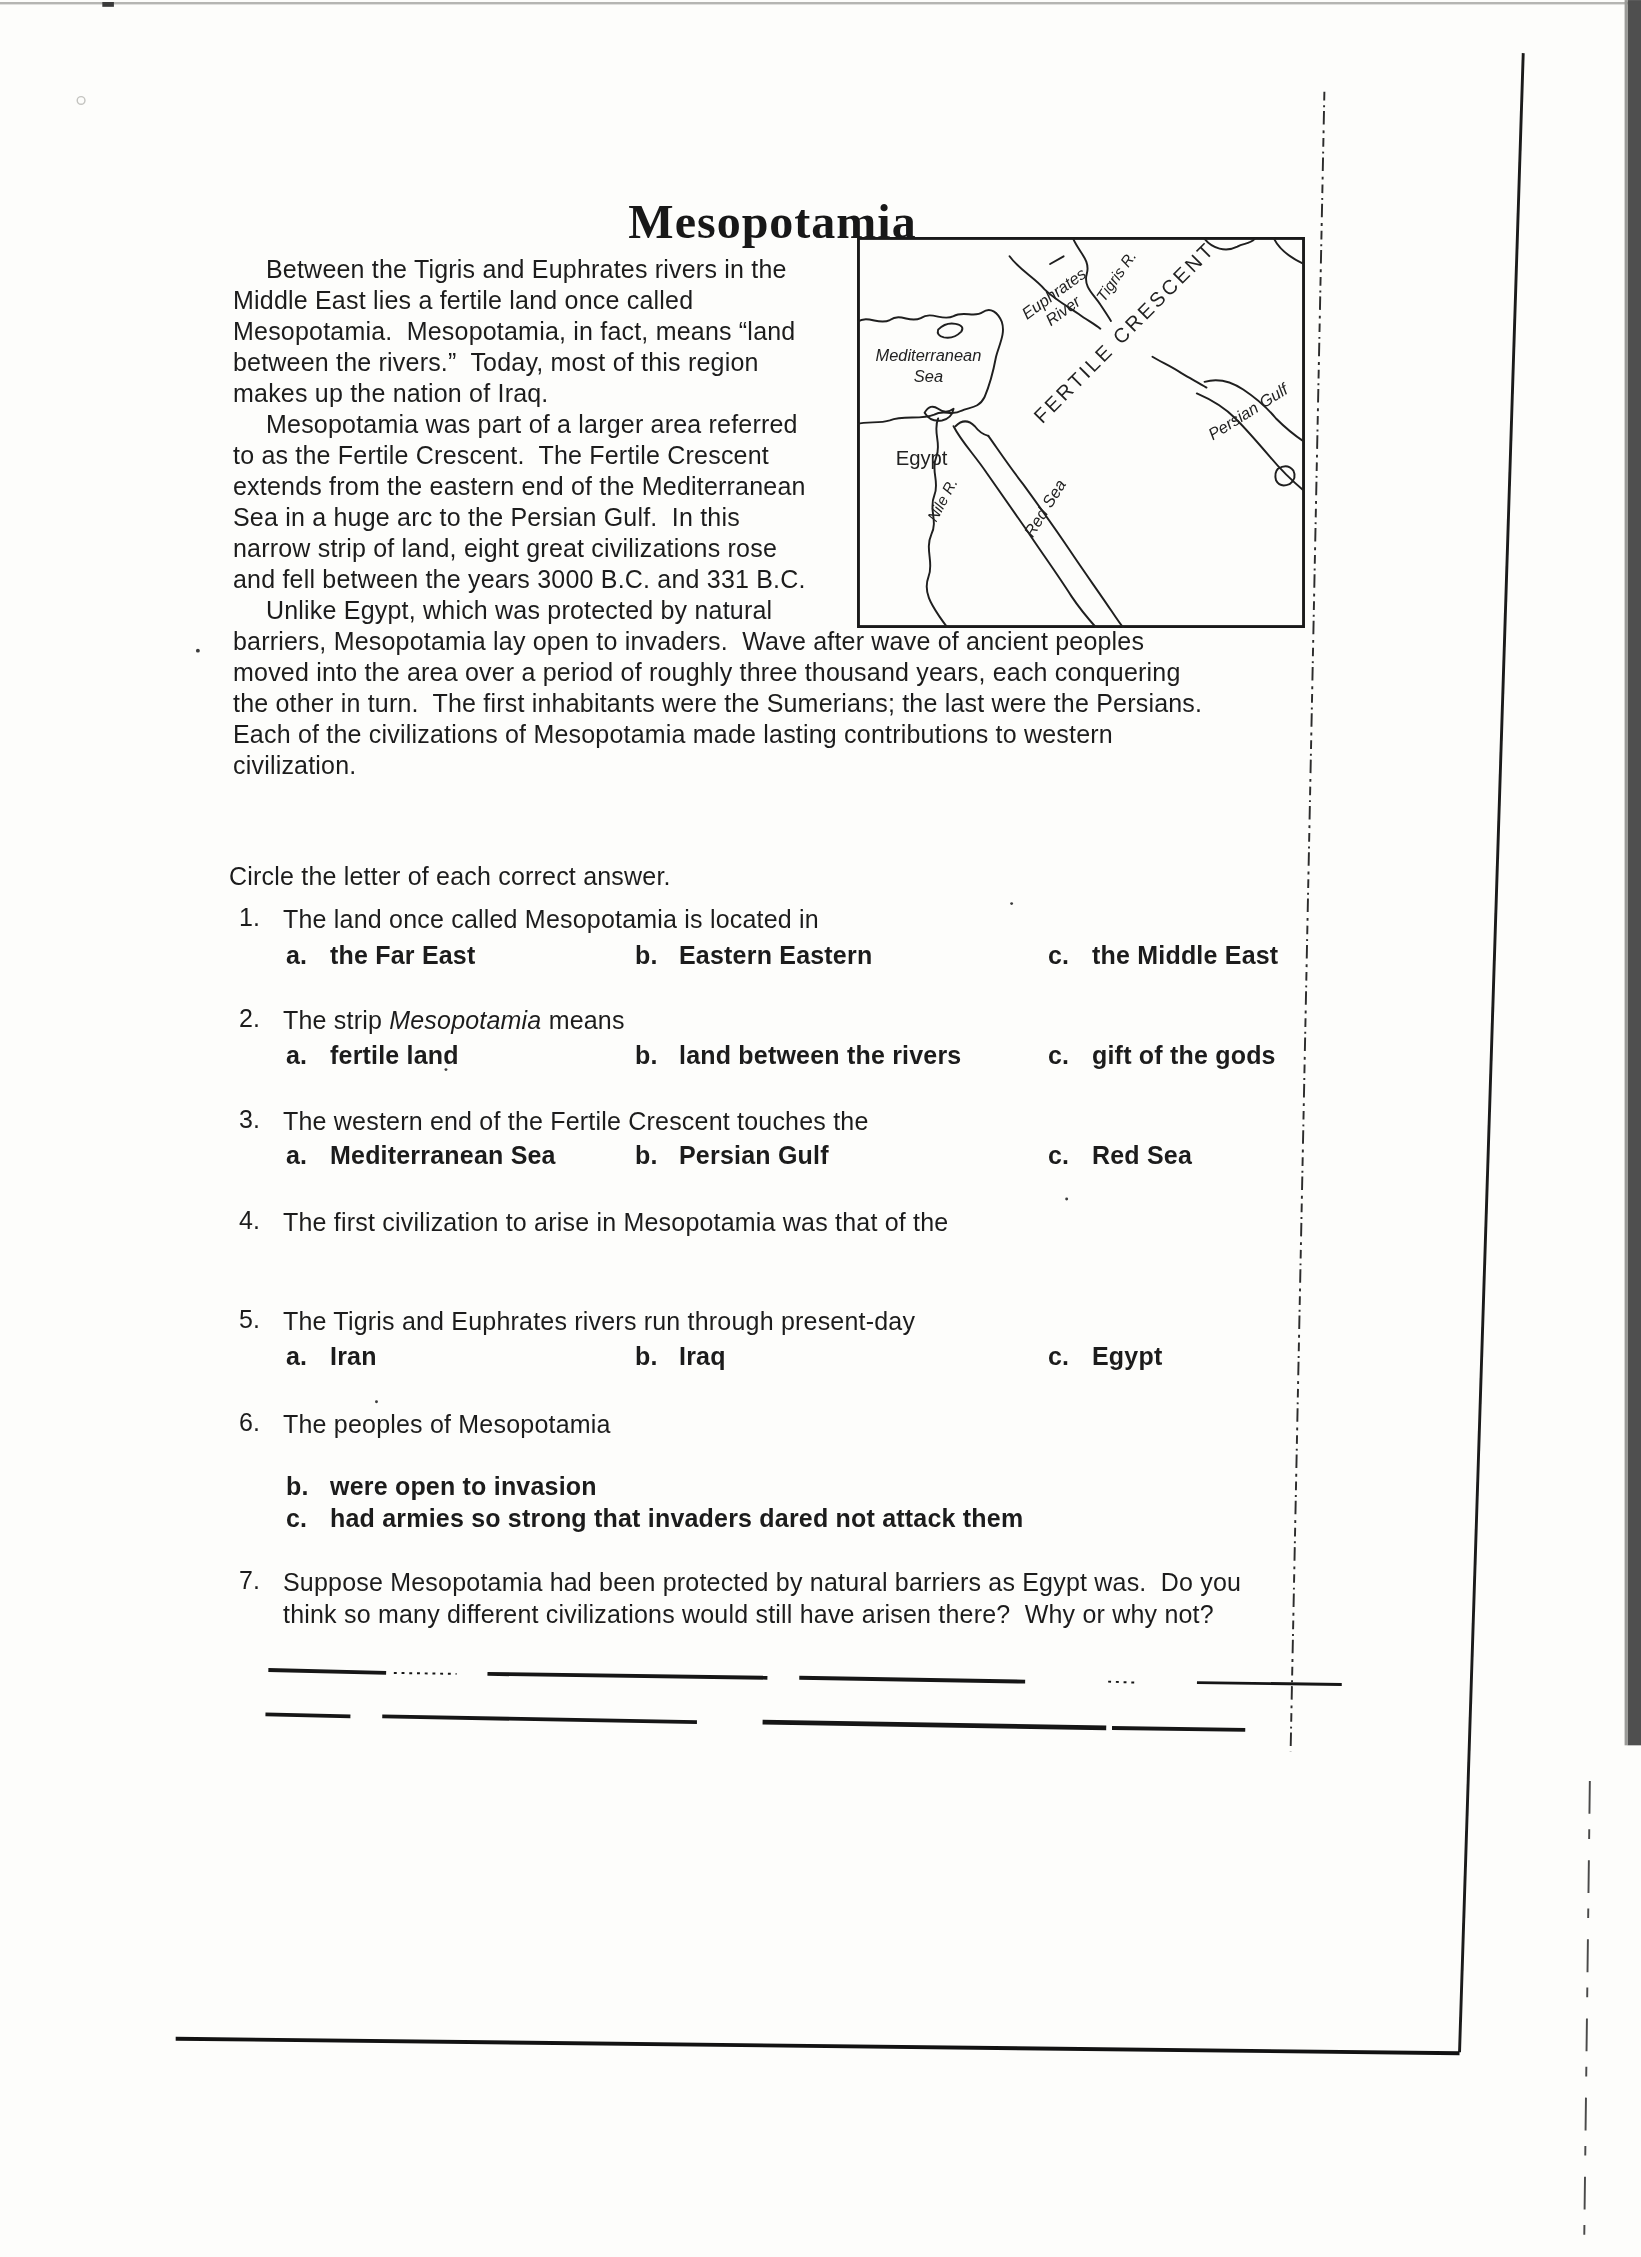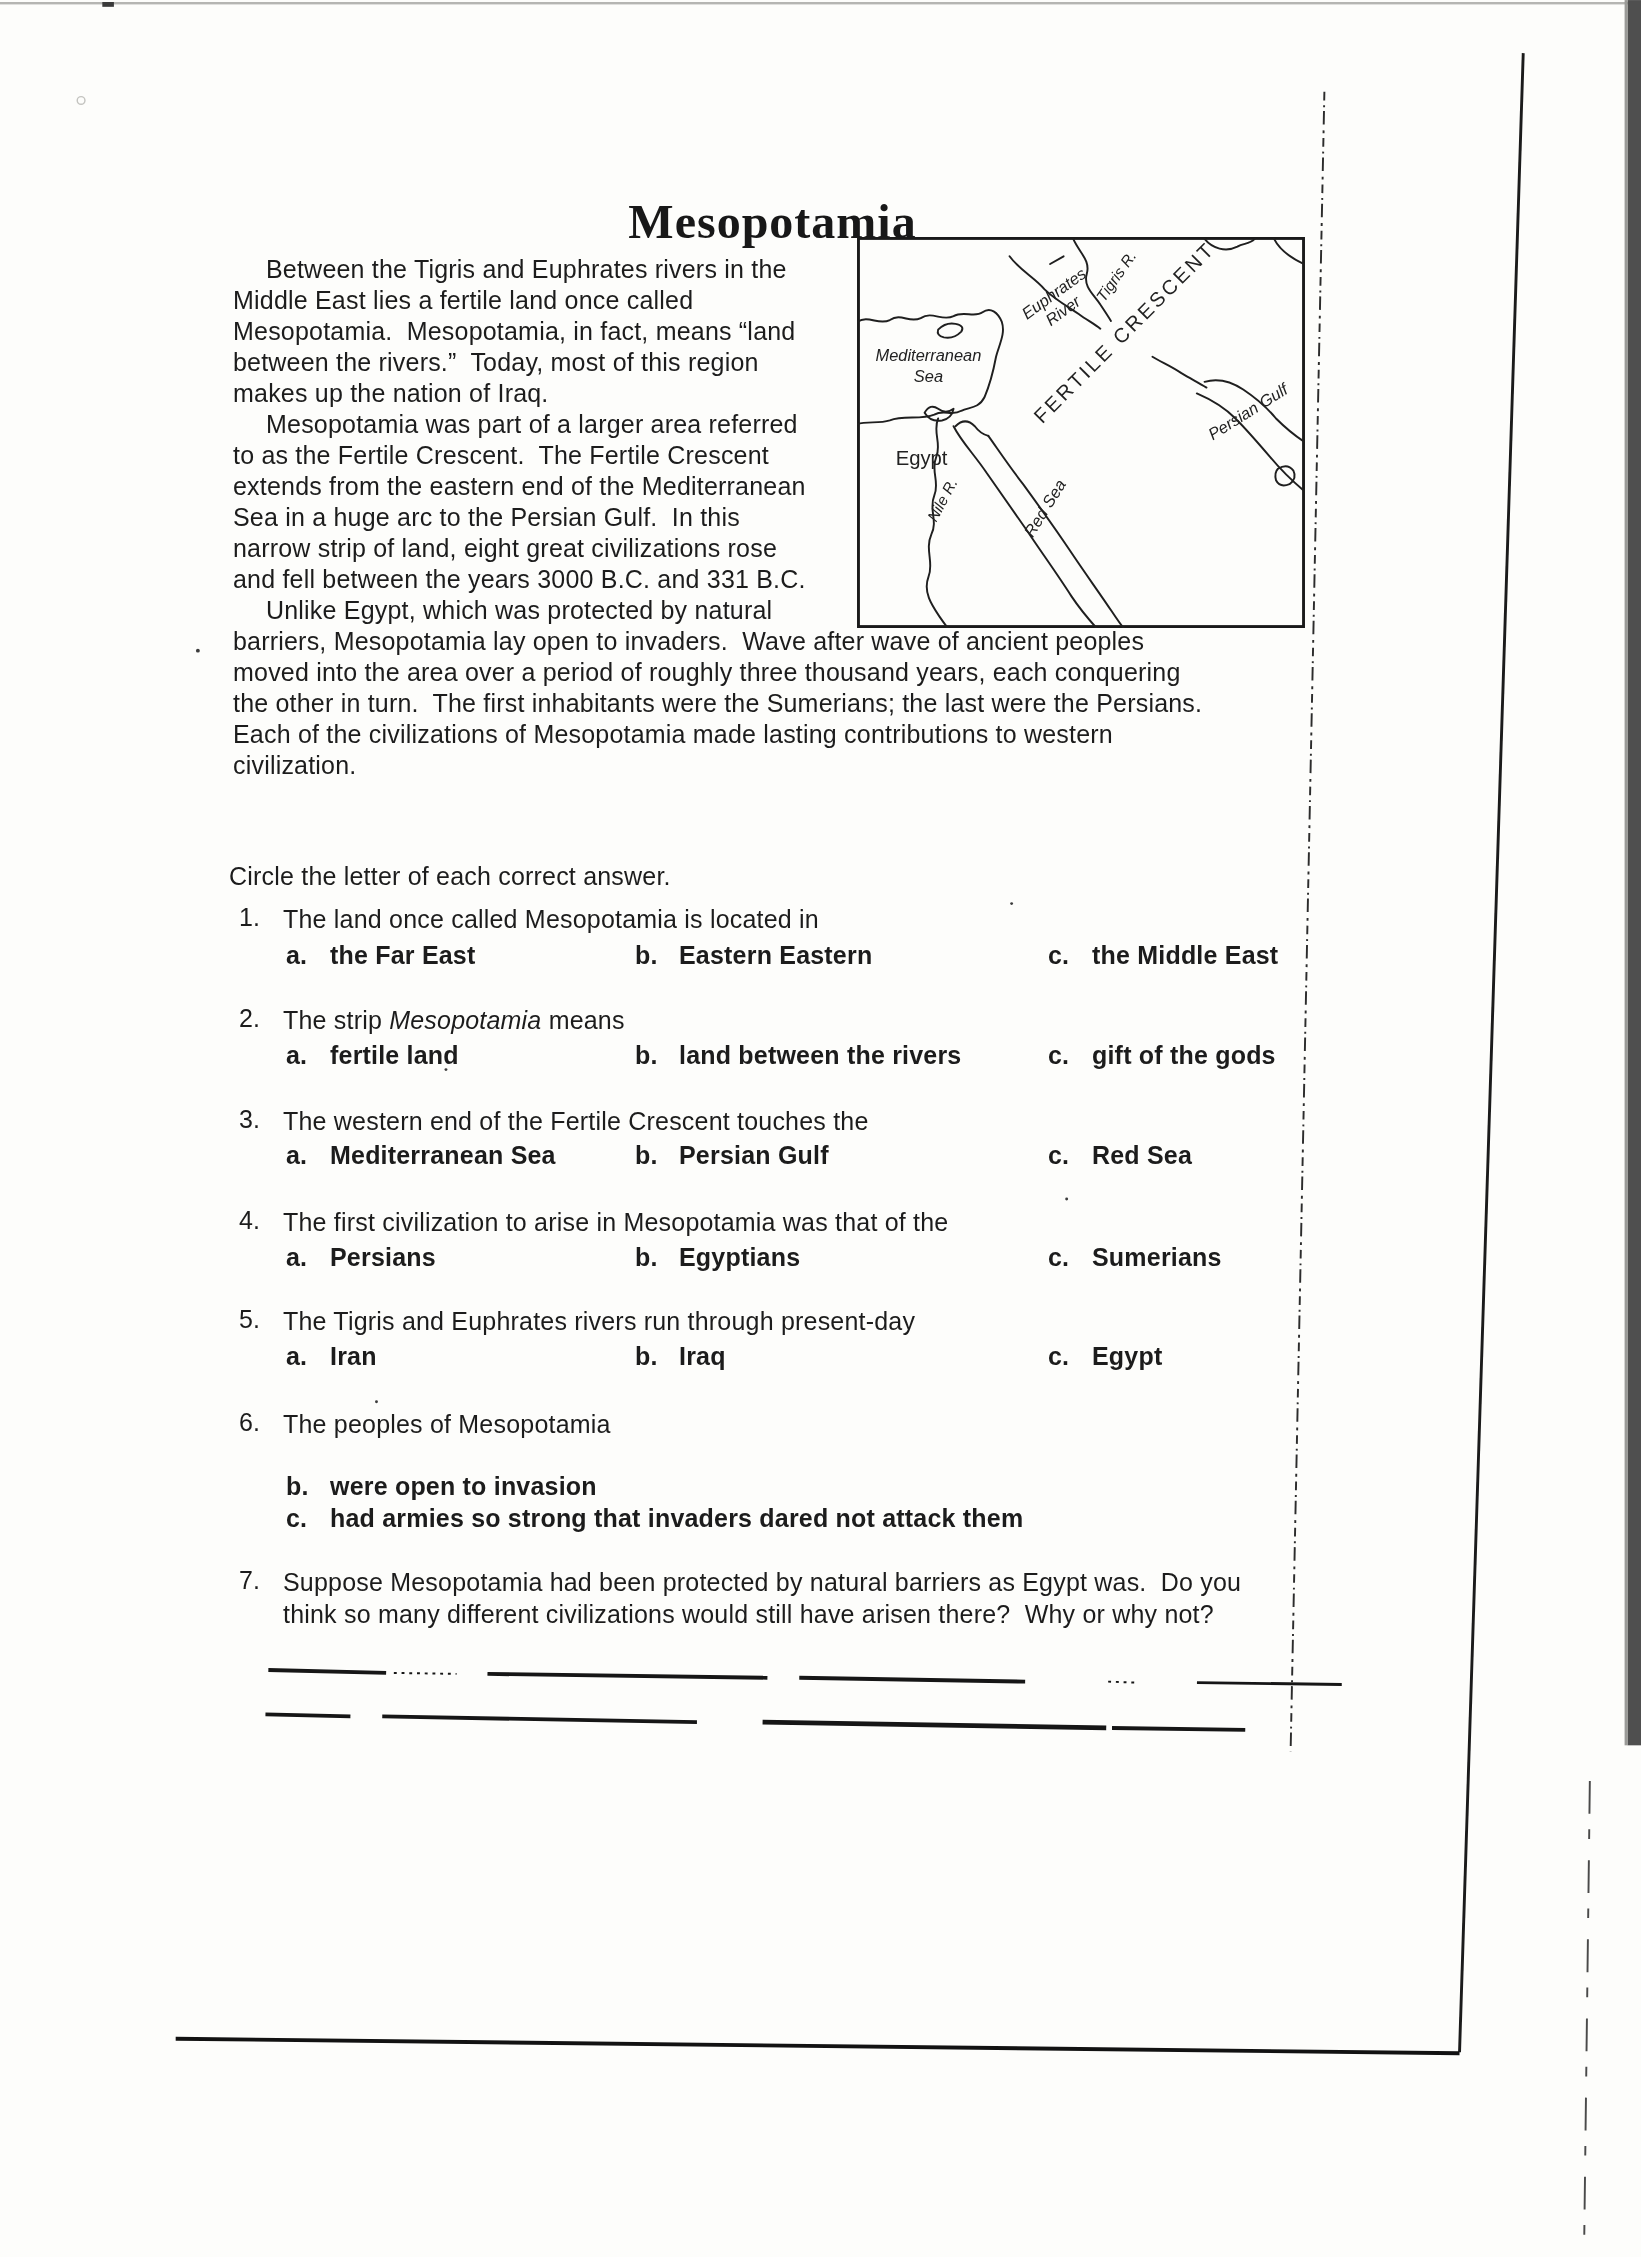--- a/index.html
+++ b/index.html
@@ -179,25 +179,20 @@
   <div class="optrow content" style="top:1141px">
     <span class="opt" style="left:286px"><span class="letter">a.</span><span>Mediterranean Sea</span></span>
     <span class="opt" style="left:635px"><span class="letter">b.</span><span>Persian Gulf</span></span>
     <span class="opt" style="left:1048px"><span class="letter">c.</span><span>Red Sea</span></span>
   </div>
 
   <div class="q content" style="top:1206px">
     <span class="qnum">4.</span>
     <span class="qtext">The first civilization to arise in Mesopotamia was that of the</span>
   </div>
-  <div class="optrow content" style="top:1243px">
-    <span class="opt" style="left:286px"><span class="letter">a.</span><span>Persians</span></span>
-    <span class="opt" style="left:635px"><span class="letter">b.</span><span>Egyptians</span></span>
-    <span class="opt" style="left:1048px"><span class="letter">c.</span><span>Sumerians</span></span>
-  </div>
 
   <div class="q content" style="top:1305px">
     <span class="qnum">5.</span>
     <span class="qtext">The Tigris and Euphrates rivers run through present-day</span>
   </div>
   <div class="optrow content" style="top:1342px">
     <span class="opt" style="left:286px"><span class="letter">a.</span><span>Iran</span></span>
     <span class="opt" style="left:635px"><span class="letter">b.</span><span>Iraq</span></span>
     <span class="opt" style="left:1048px"><span class="letter">c.</span><span>Egypt</span></span>
   </div>

